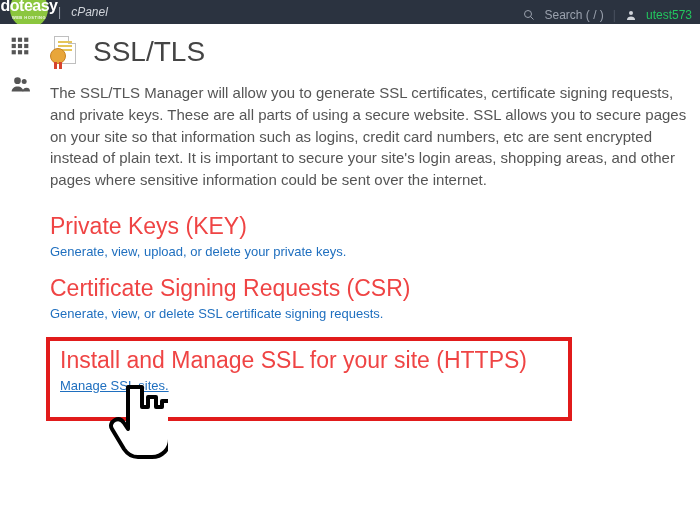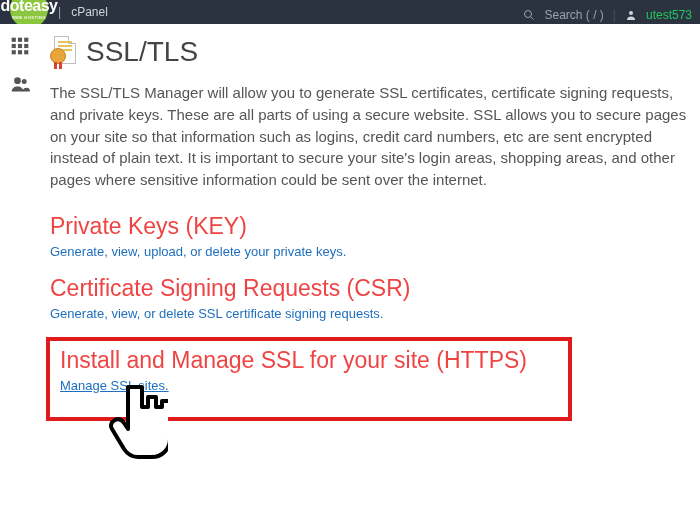--- a/index.html
+++ b/index.html
@@ -38,20 +38,21 @@
     justify-content: center;
     margin-top: -6px;
     color: #fff;
     font-weight: 600;
     line-height: 1;
   }
   .logo-badge .big { font-size: 16px; letter-spacing:-0.5px;}
   .logo-badge .small { font-size: 4px; letter-spacing:0.5px; margin-top:2px; opacity:.9}
   .cpanel-label {
     font-size: 12px;
+    font-style: italic;
     color: #cfd3d9;
   }
   .sep-pipe { color:#9aa1ad; margin:0 4px;}
   .topbar-right {
     position: absolute;
     right: 8px;
     top: 0;
     height: 30px;
     display: flex;
     align-items: center;
@@ -80,21 +81,21 @@
   .main {
     position: absolute;
     left: 40px;
     top: 24px;
     right: 0;
     padding: 8px 0 0 8px;
   }
   .page-title-row {
     display: flex;
     align-items: center;
-    gap: 0;
+    gap: 7px;
     padding: 4px 0 12px 2px;
   }
   .page-title-row h1 {
     font-weight: 400;
     font-size: 28px;
     color: #444;
   }
   .ssl-badge {
     width: 36px;
     height: 32px;

